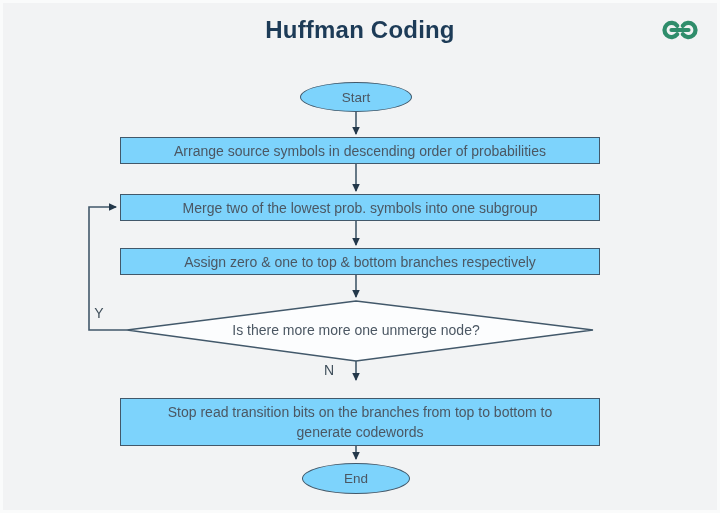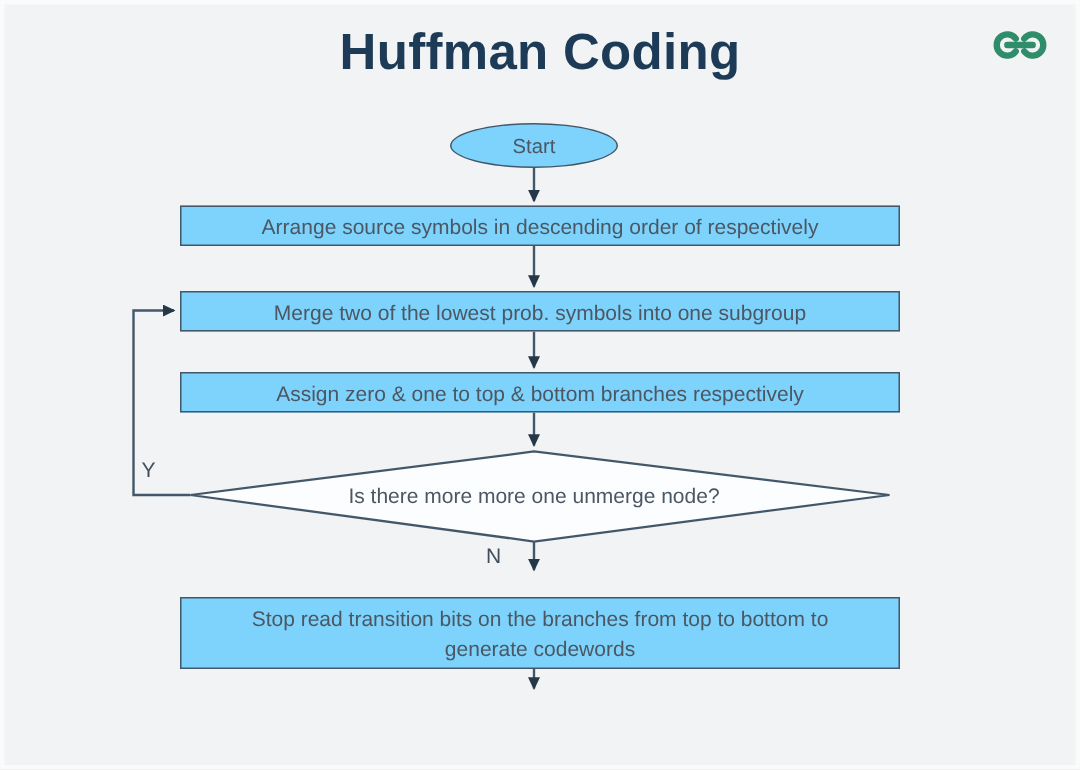--- a/index.html
+++ b/index.html
@@ -11,21 +11,21 @@
     background: #f2f3f4;
     font-family: "Liberation Sans", sans-serif;
     overflow: hidden;
     box-shadow: inset 0 0 0 3px #fafbfb;
   }
   .title {
     position: absolute;
     top: 16px; left: 0; right: 0;
     margin: 0;
     text-align: center;
-    font-size: 34px;
+    font-size: 24px;
     font-weight: 700;
     color: #1d3b57;
     letter-spacing: 0.2px;
   }
   .logo {
     position: absolute;
     top: 15px; right: 16px;
     width: 48px; height: 30px;
   }
   .connectors {
@@ -103,34 +103,37 @@
       <line x1="356" y1="437" x2="356" y2="459" marker-end="url(#arrow)"></line>
       <polyline points="127,330 89,330 89,207 116,207" marker-end="url(#arrow)"></polyline>
     </g>
   </svg>
 
   <div class="node oval oval-start">
     <span>Start</span>
   </div>
 
   <div class="node box box-1">
-    <span>Arrange source symbols in descending order of respectively</span>
+    <span>Arrange source symbols in descending order of probabilities</span>
   </div>
 
   <div class="node box box-2">
     <span>Merge two of the lowest prob. symbols into one subgroup</span>
   </div>
 
   <div class="node box box-3">
     <span>Assign zero &amp; one to top &amp; bottom branches respectively</span>
   </div>
 
   <div class="diamond-label">Is there more more one unmerge node?</div>
 
   <div class="branch-label label-y">Y</div>
   <div class="branch-label label-n">N</div>
 
   <div class="node box box-4">
     <span>Stop read transition bits on the branches from top to bottom to generate codewords</span>
   </div>
 
+  <div class="node oval oval-end">
+    <span>End</span>
+  </div>
 
 </div>
 
 </body></html>

